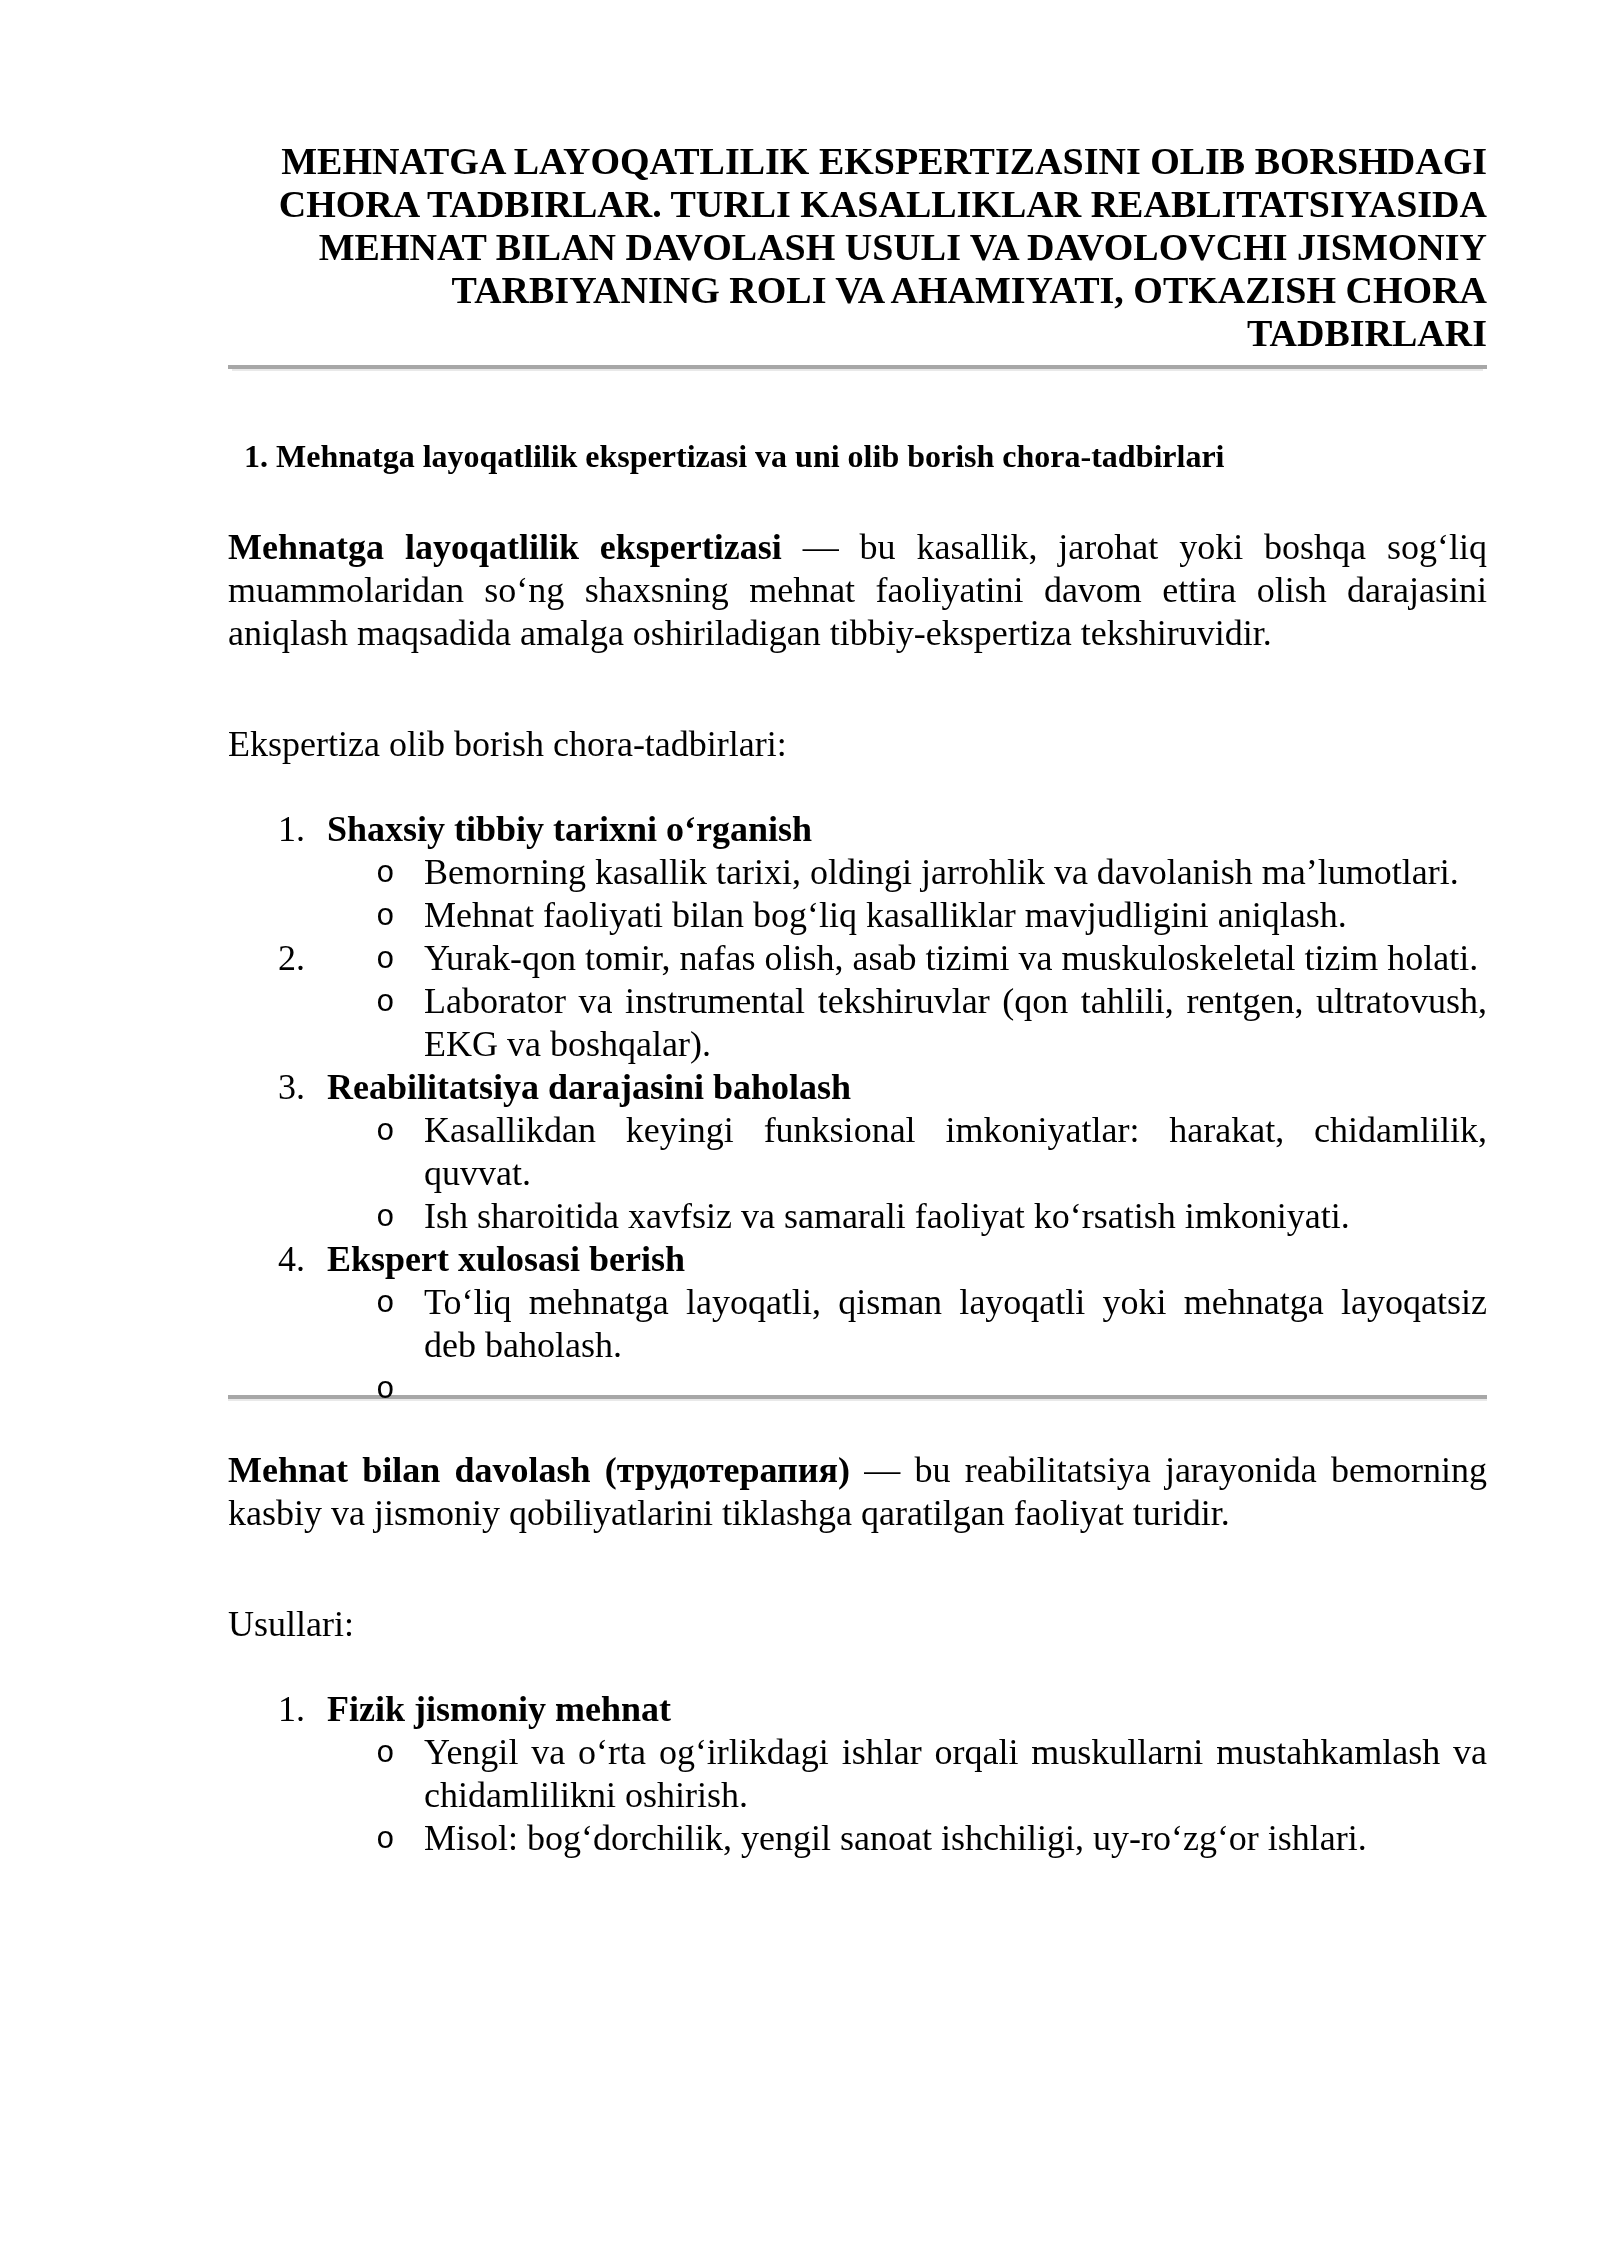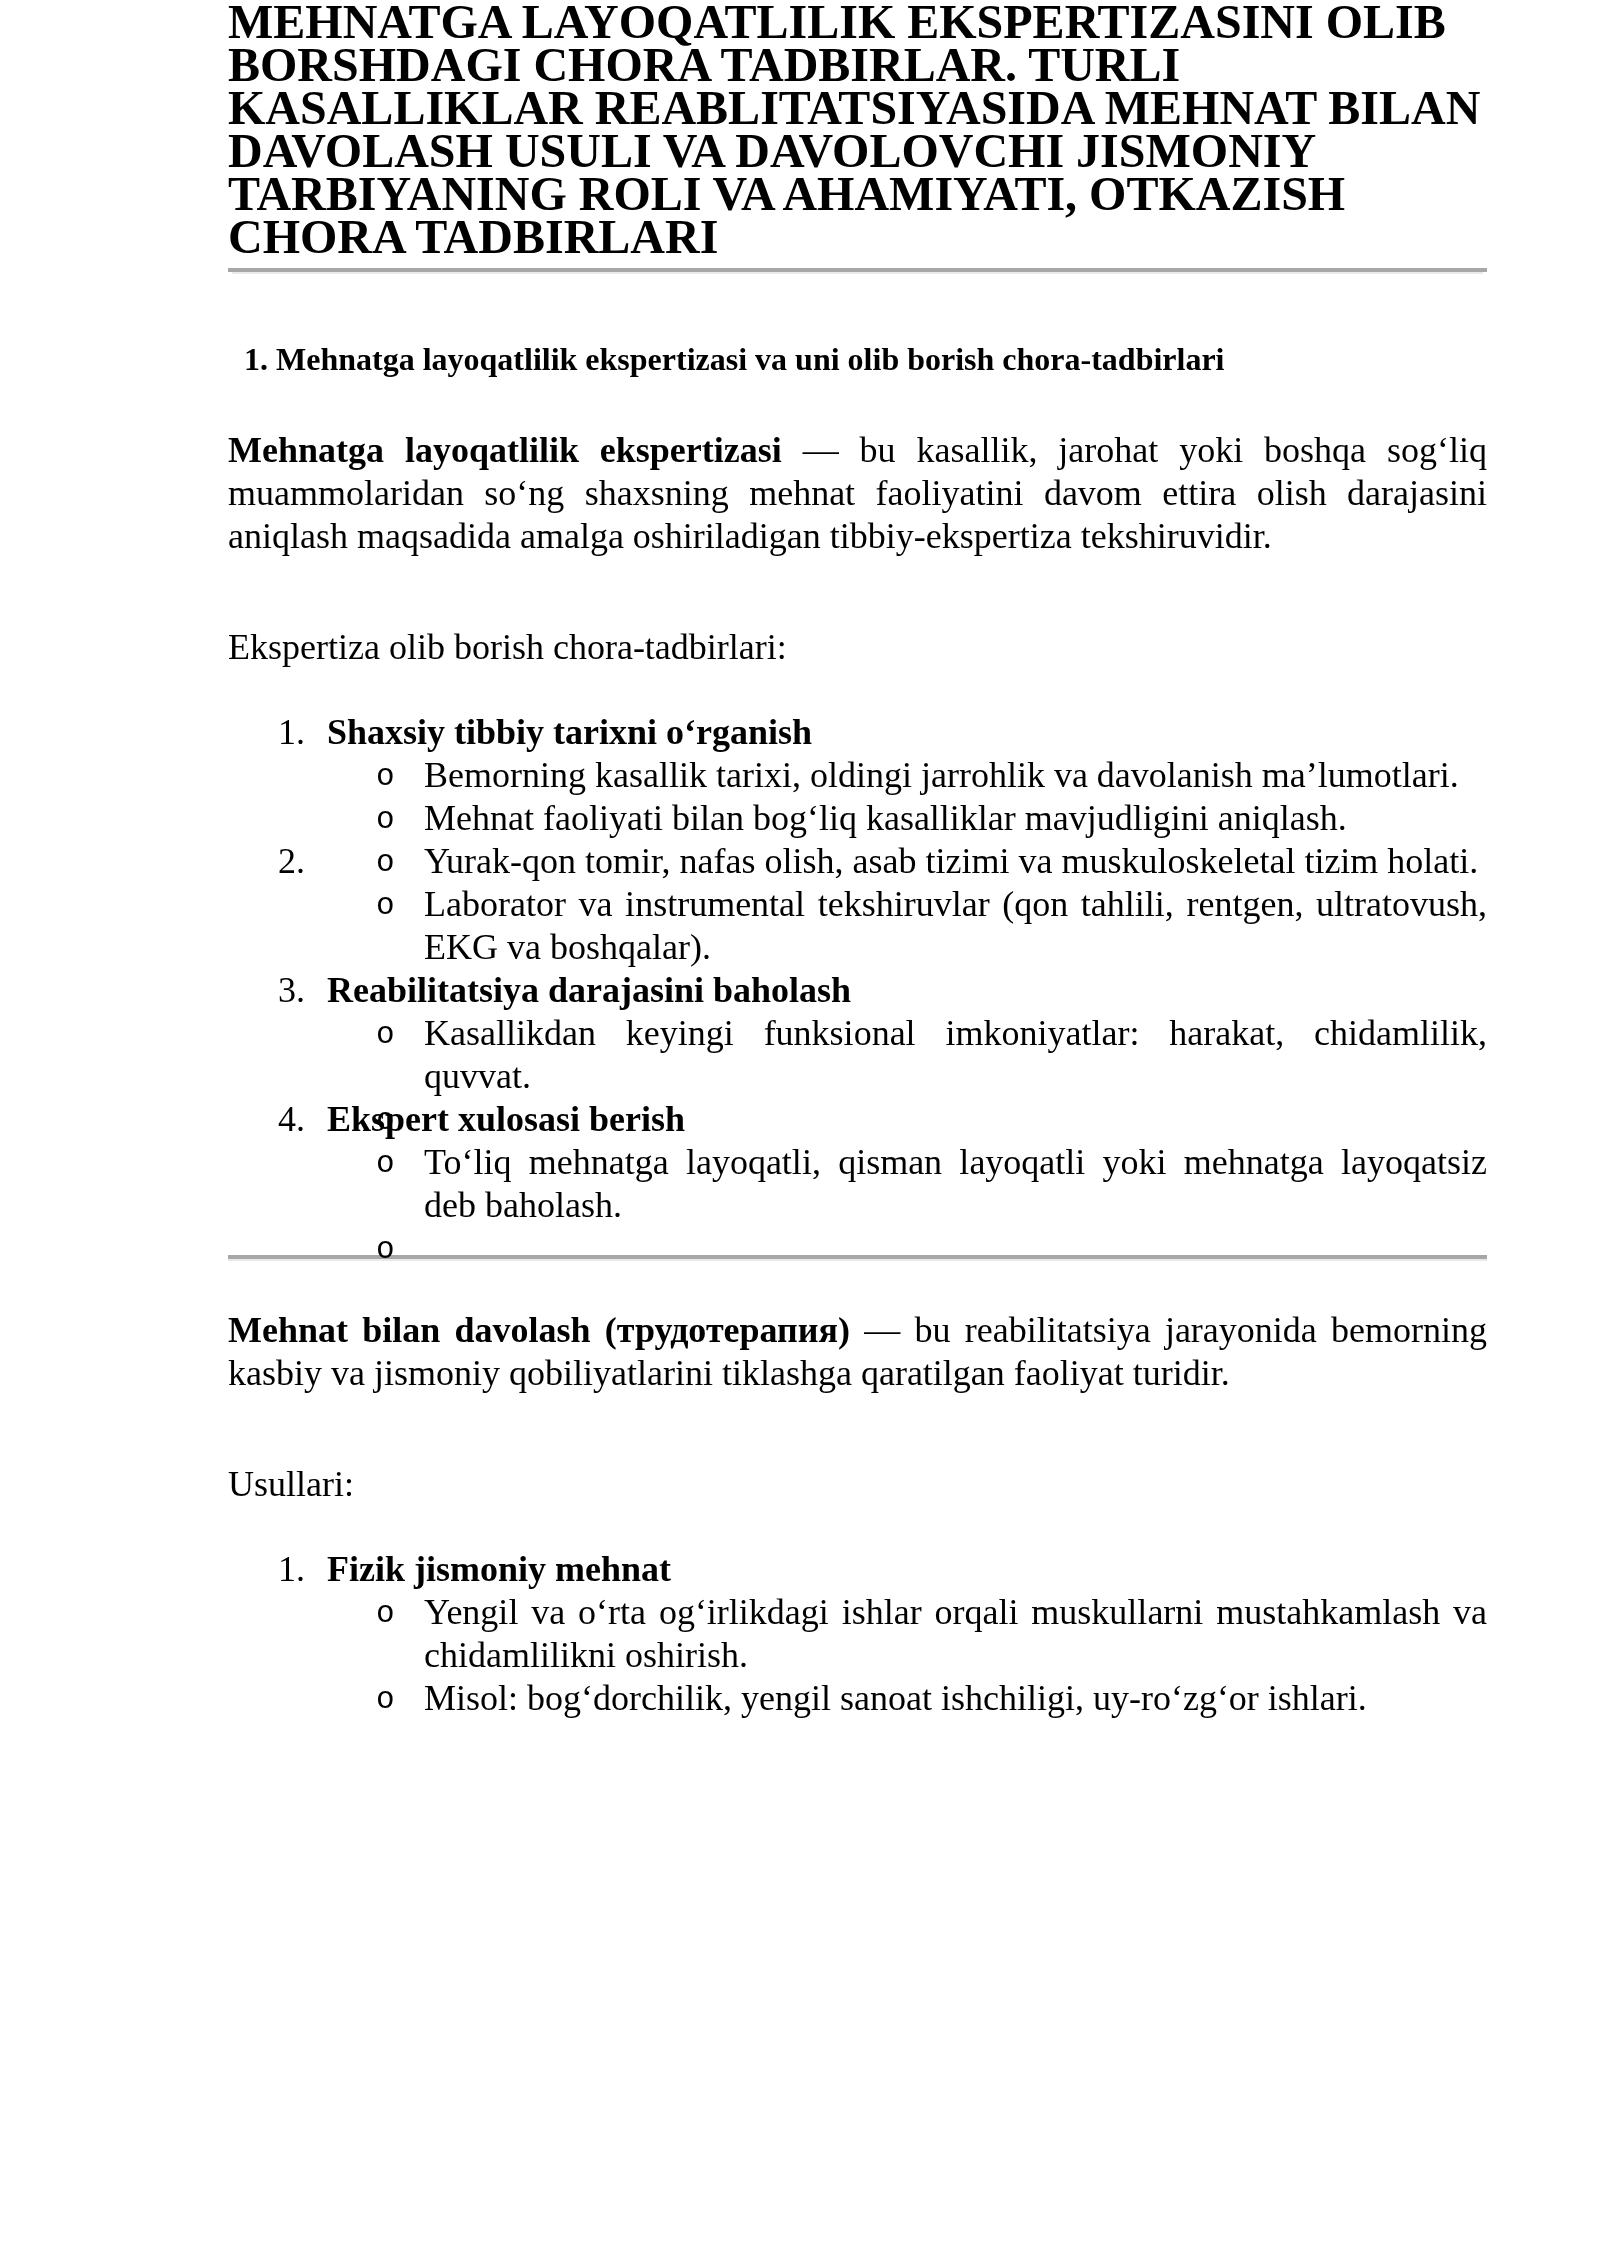--- a/index.html
+++ b/index.html
@@ -15,25 +15,26 @@
   .content {
     position: absolute;
     left: 228px;
     top: 0;
     width: 1259px;
     font-size: 36px;
     line-height: 43px;
   }
   .title {
     margin: 0;
+    padding-top: 140px;
     padding-bottom: 10px;
-    font-size: 48px;
+    font-size: 38px;
     line-height: 43px;
     font-weight: bold;
-    text-align: left;
+    text-align: right;
     border-bottom: 4px solid #a7a7a7;
     box-shadow: 0 6px 0 -4px #e9e9e9;
   }
   .heading {
     margin: 16px;
     font-size: 32px;
     line-height: 43px;
     font-weight: bold;
     white-space: nowrap;
   }
@@ -124,20 +125,21 @@
       <div class="li1">
         <span class="num">3.</span>
         <span class="li1-label">Reabilitatsiya darajasini baholash</span>
       </div>
       <div class="li2">
         <span class="bullet">o</span>
         <span>Kasallikdan keyingi funksional imkoniyatlar: harakat, chidamlilik, quvvat.</span>
       </div>
       <div class="li2">
         <span class="bullet">o</span>
+        <span>Ish sharoitida xavfsiz va samarali faoliyat ko‘rsatish imkoniyati.</span>
       </div>
 
       <div class="li1">
         <span class="num">4.</span>
         <span class="li1-label">Ekspert xulosasi berish</span>
       </div>
       <div class="li2">
         <span class="bullet">o</span>
         <span>To‘liq mehnatga layoqatli, qisman layoqatli yoki mehnatga layoqatsiz deb baholash.</span>
       </div>

